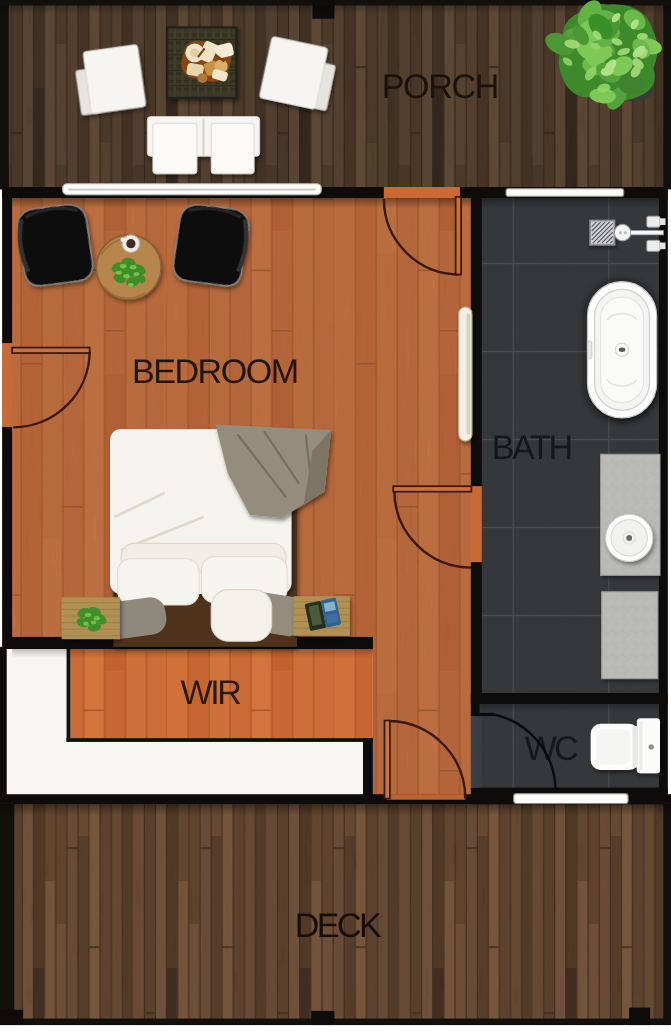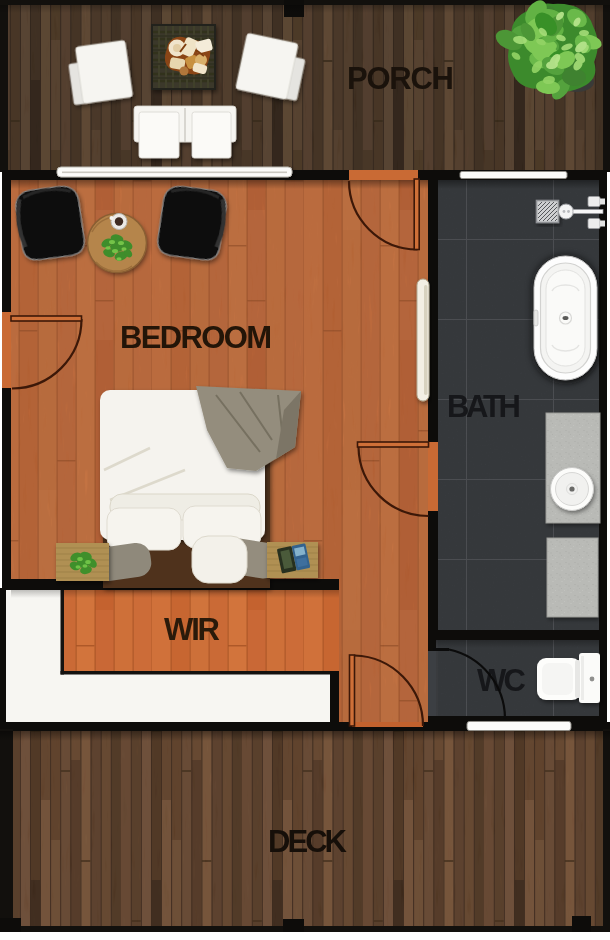--- a/index.html
+++ b/index.html
@@ -1,16 +1,16 @@
 <!DOCTYPE html>
 <html><head>
 <meta charset="utf-8">
 <style>
   html,body{margin:0;padding:0;background:#ffffff;}
-  #plan{width:544px;height:940px;position:relative;font-family:"Liberation Sans", sans-serif;font-weight:bold;}
+  #plan{width:544px;height:940px;position:relative;font-family:"Liberation Sans", sans-serif;}
   svg{display:block;}
 </style>
 </head>
 <body>
 <div id="plan">
 <svg width="610" height="940" viewBox="0 0 610 940" xmlns="http://www.w3.org/2000/svg">
 <defs>
   <pattern id="darkwood" width="121" height="400" patternUnits="userSpaceOnUse">
     <rect width="121" height="400" fill="#523a26"></rect>
     <rect x="0" width="9.7" height="400" fill="#573e29"></rect>

